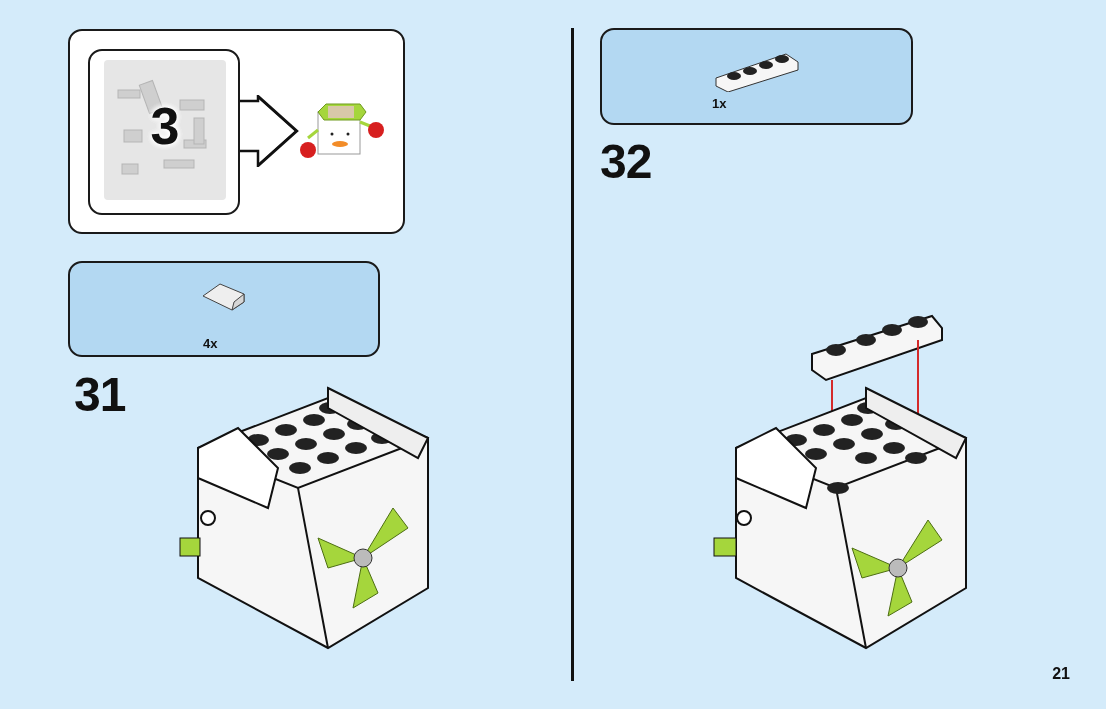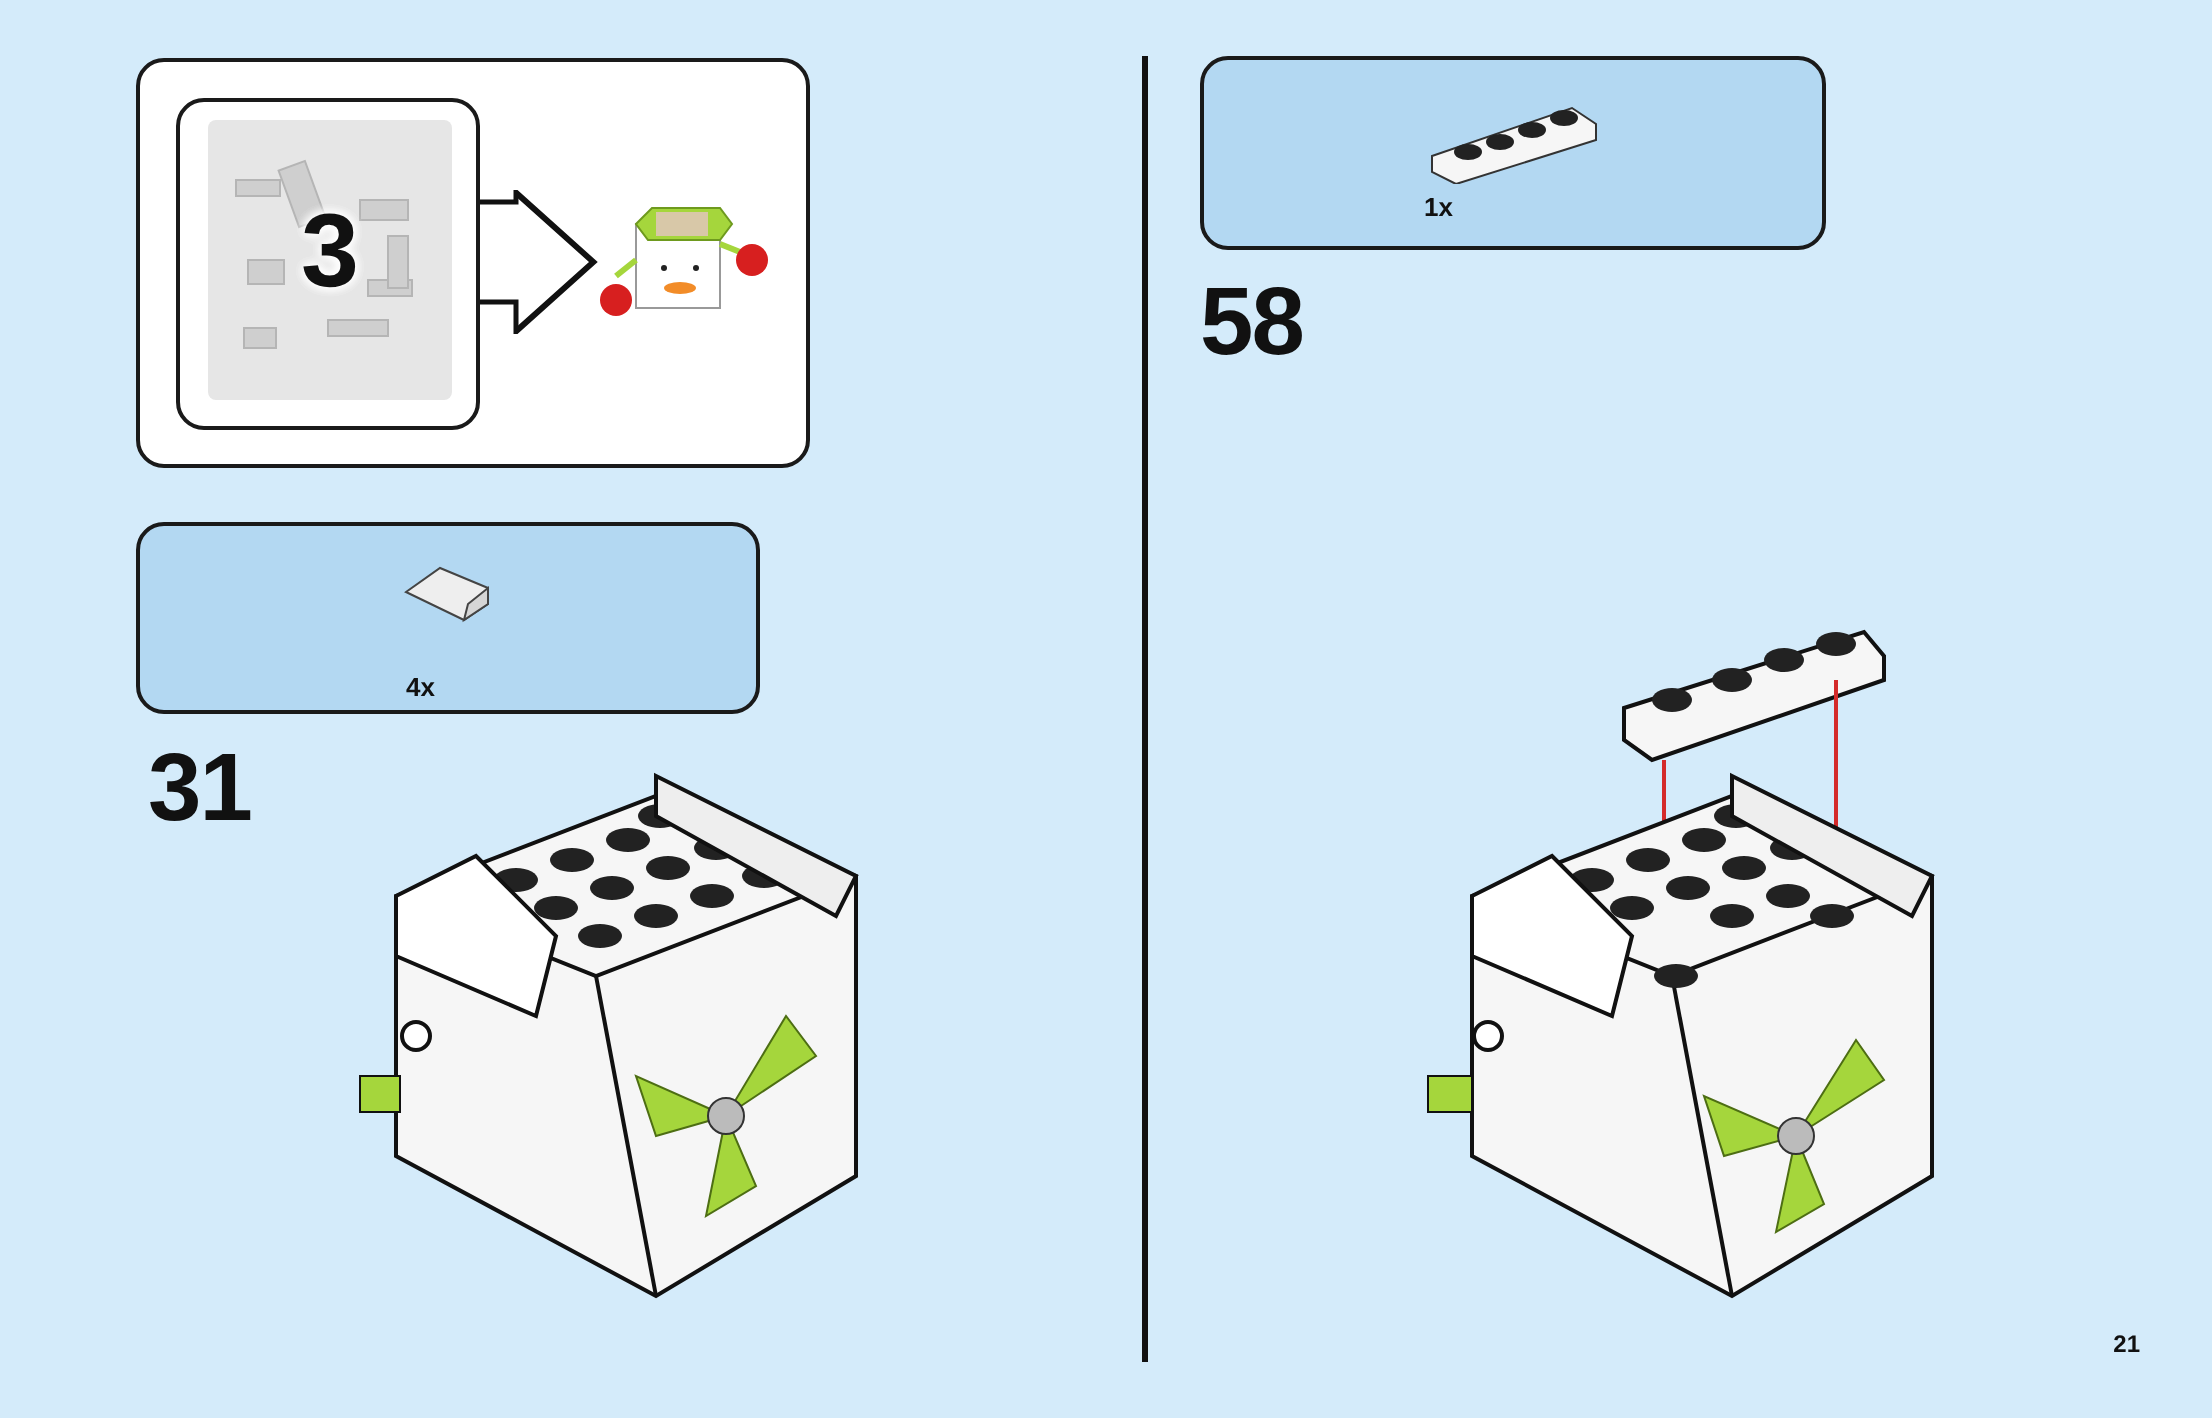--- a/index.html
+++ b/index.html
@@ -9,21 +9,21 @@
   .bag-panel { left:68px; top:29px; width:337px; height:205px; background:#fff; }
   .bag-inner { left:88px; top:49px; width:152px; height:166px; background:#fff; }
   .bag { left:104px; top:60px; width:122px; height:140px; background:#e6e6e6; border-radius:4px; }
   .bag-num { left:104px; top:96px; width:122px; text-align:center; font-size:52px; font-weight:bold; color:#111; -webkit-text-stroke:0; text-shadow:0 0 6px #fff,0 0 6px #fff,0 0 6px #fff; }
   .parts-box { background:#b3d8f2; }
   .parts31 { left:68px; top:261px; width:312px; height:96px; }
   .parts32 { left:600px; top:28px; width:313px; height:97px; }
   .qty { font-size:13px; font-weight:bold; color:#111; }
   .step { font-size:48px; font-weight:bold; color:#111; letter-spacing:-1px; }
   .divider { left:571px; top:28px; width:3px; height:653px; background:#111; }
-  .pagenum { right:36px; top:665px; font-size:12px; font-weight:bold; color:#111;margin-left:37px; }
+  .pagenum { right:36px; top:665px; font-size:16px; font-weight:bold; color:#111;margin-left:37px; }
 </style>
 </head>
 <body>
 
 <div class="abs box bag-panel"></div>
 <div class="abs box bag-inner"></div>
 <div class="abs bag">
   <svg width="122" height="140">
     <g fill="#cfcfcf" stroke="#b5b5b5" stroke-width="1">
       <rect x="14" y="30" width="22" height="8"></rect>
@@ -103,21 +103,21 @@
   <path d="M2 32 L72 8 L84 16 L84 24 L14 46 L2 40 Z" fill="#f6f6f6" stroke="#333" stroke-width="1"></path>
   <g fill="#222">
       <ellipse cx="20" cy="30" rx="7" ry="4"></ellipse>
       <ellipse cx="36" cy="25" rx="7" ry="4"></ellipse>
       <ellipse cx="52" cy="19" rx="7" ry="4"></ellipse>
       <ellipse cx="68" cy="13" rx="7" ry="4"></ellipse>
     </g>
 </svg>
 <div class="abs qty" style="left:712px;top:96px">1x</div>
 
-<div class="abs step" style="left:600px;top:134px">58</div>
+<div class="abs step" style="left:600px;top:134px">32</div>
 
 <svg class="abs" style="left:706px;top:308px" width="268" height="352">
   <g>
     <path d="M106 46 L226 8 L236 20 L236 32 L120 72 L106 62 Z" fill="#f6f6f6" stroke="#111" stroke-width="2"></path>
     <g fill="#222">
         <ellipse cx="130" cy="42" rx="10" ry="6"></ellipse>
         <ellipse cx="160" cy="32" rx="10" ry="6"></ellipse>
         <ellipse cx="186" cy="22" rx="10" ry="6"></ellipse>
         <ellipse cx="212" cy="14" rx="10" ry="6"></ellipse>
       </g>

